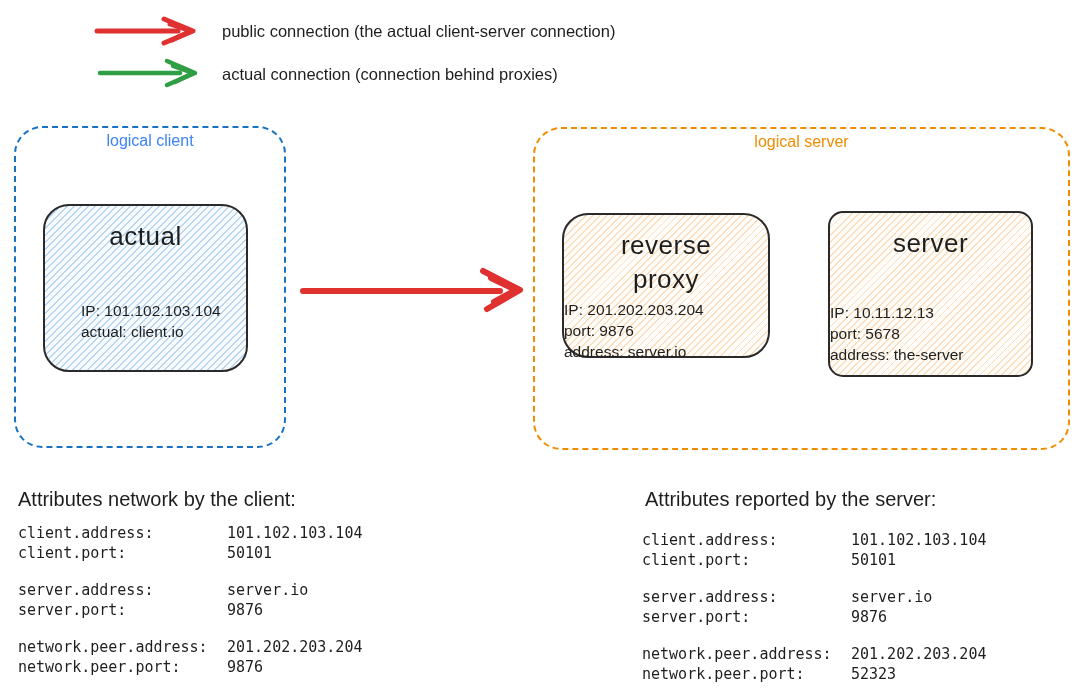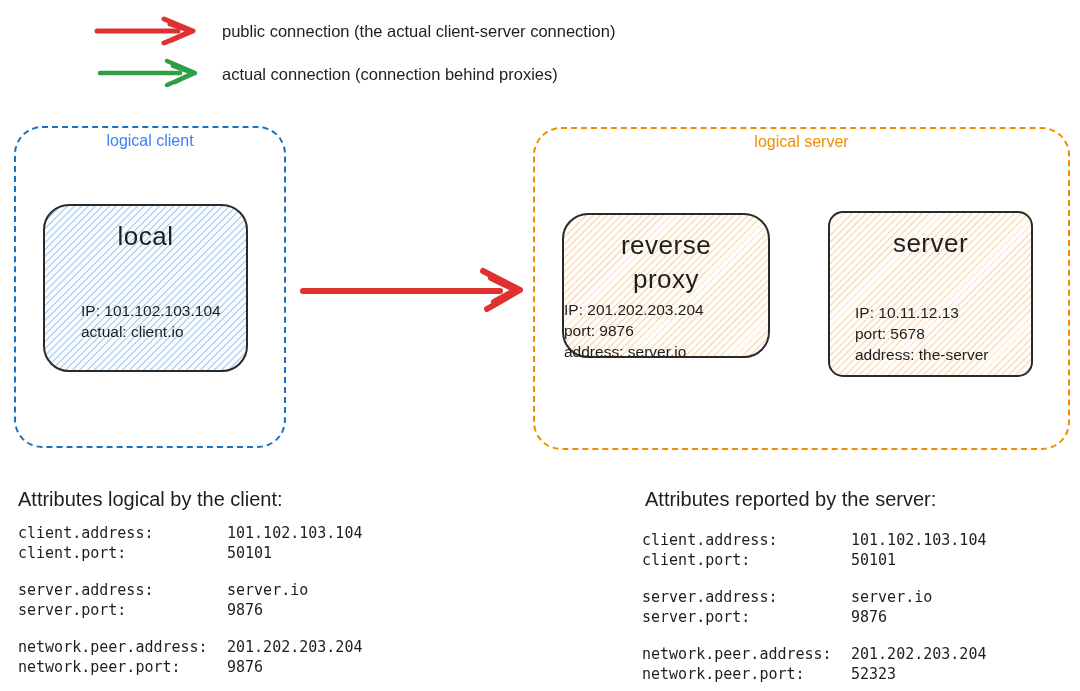--- a/index.html
+++ b/index.html
@@ -29,21 +29,21 @@
     #fffdf9;}
   .node-client{left:43px;top:204px;width:205px;height:168px;}
   .node-proxy{left:562px;top:213px;width:208px;height:145px;}
   .node-server{left:828px;top:211px;width:205px;height:166px;border-radius:15px;}
 
   .node-title{position:absolute;left:0;right:0;top:13px;text-align:center;
     font-size:26px;line-height:34px;letter-spacing:0.5px;padding:0 30px;box-sizing:border-box;}
   .node-details{position:absolute;left:0;right:0;font-size:15.5px;line-height:21px;white-space:nowrap;}
   .node-client .node-details{top:94px;padding-left:36px;}
   .node-proxy  .node-details{top:84px;}
-  .node-server .node-details{top:89px;padding-left:25px;}
+  .node-server .node-details{top:89px;}
 
   .attr-title{position:absolute;font-size:20px;line-height:26px;white-space:nowrap;color:#1e1e1e;}
   .attr-title-client{left:18px;top:486px;}
   .attr-title-server{left:645px;top:486px;}
 
   .attr-rows{position:absolute;font-family:"DejaVu Sans Mono",monospace;font-size:15px;line-height:19.5px;color:#1e1e1e;}
   .attr-rows-client{left:18px;top:524px;}
   .attr-rows-server{left:642px;top:531px;}
   .attr-group{margin-bottom:18px;}
   .attr-row{white-space:pre;}
@@ -77,21 +77,21 @@
 
   <div class="dashed-box box-client">
     <div class="dashed-box-label">logical client</div>
   </div>
 
   <div class="dashed-box box-server">
     <div class="dashed-box-label">logical server</div>
   </div>
 
   <div class="node node-blue node-client">
-    <div class="node-title">local</div>
+    <div class="node-title">actual</div>
     <div class="node-details">
       <div>IP: 101.102.103.104</div>
       <div>actual: client.io</div>
     </div>
   </div>
 
   <div class="node node-tan node-proxy">
     <div class="node-title">reverse proxy</div>
     <div class="node-details">
       <div>IP: 201.202.203.204</div>
@@ -102,21 +102,21 @@
 
   <div class="node node-tan node-server">
     <div class="node-title">server</div>
     <div class="node-details">
       <div>IP: 10.11.12.13</div>
       <div>port: 5678</div>
       <div>address: the-server</div>
     </div>
   </div>
 
-  <div class="attr-title attr-title-client">Attributes logical by the client:</div>
+  <div class="attr-title attr-title-client">Attributes network by the client:</div>
 
   <div class="attr-rows attr-rows-client">
     <div class="attr-group">
       <div class="attr-row"><span class="attr-key">client.address:</span><span class="attr-val">101.102.103.104</span></div>
       <div class="attr-row"><span class="attr-key">client.port:</span><span class="attr-val">50101</span></div>
     </div>
     <div class="attr-group">
       <div class="attr-row"><span class="attr-key">server.address:</span><span class="attr-val">server.io</span></div>
       <div class="attr-row"><span class="attr-key">server.port:</span><span class="attr-val">9876</span></div>
     </div>

